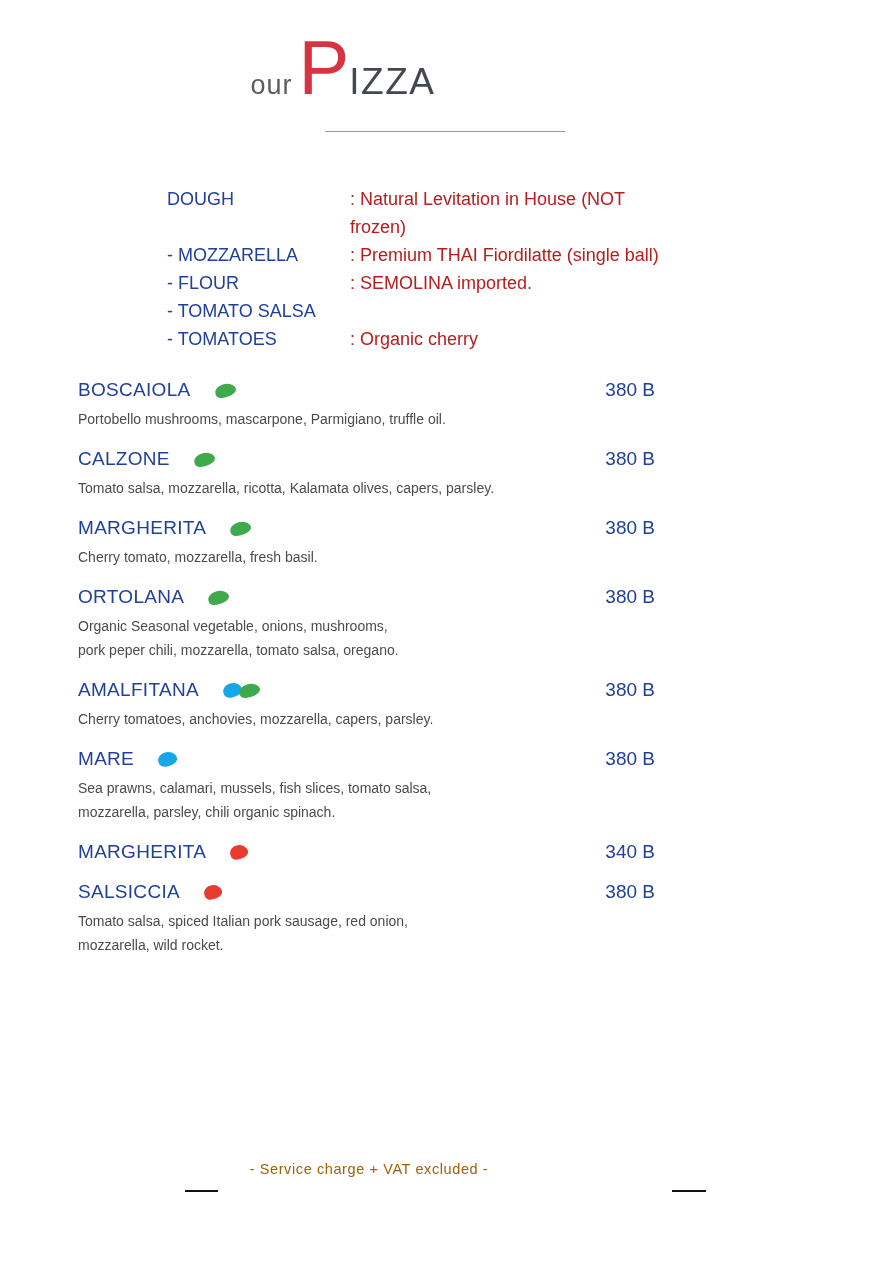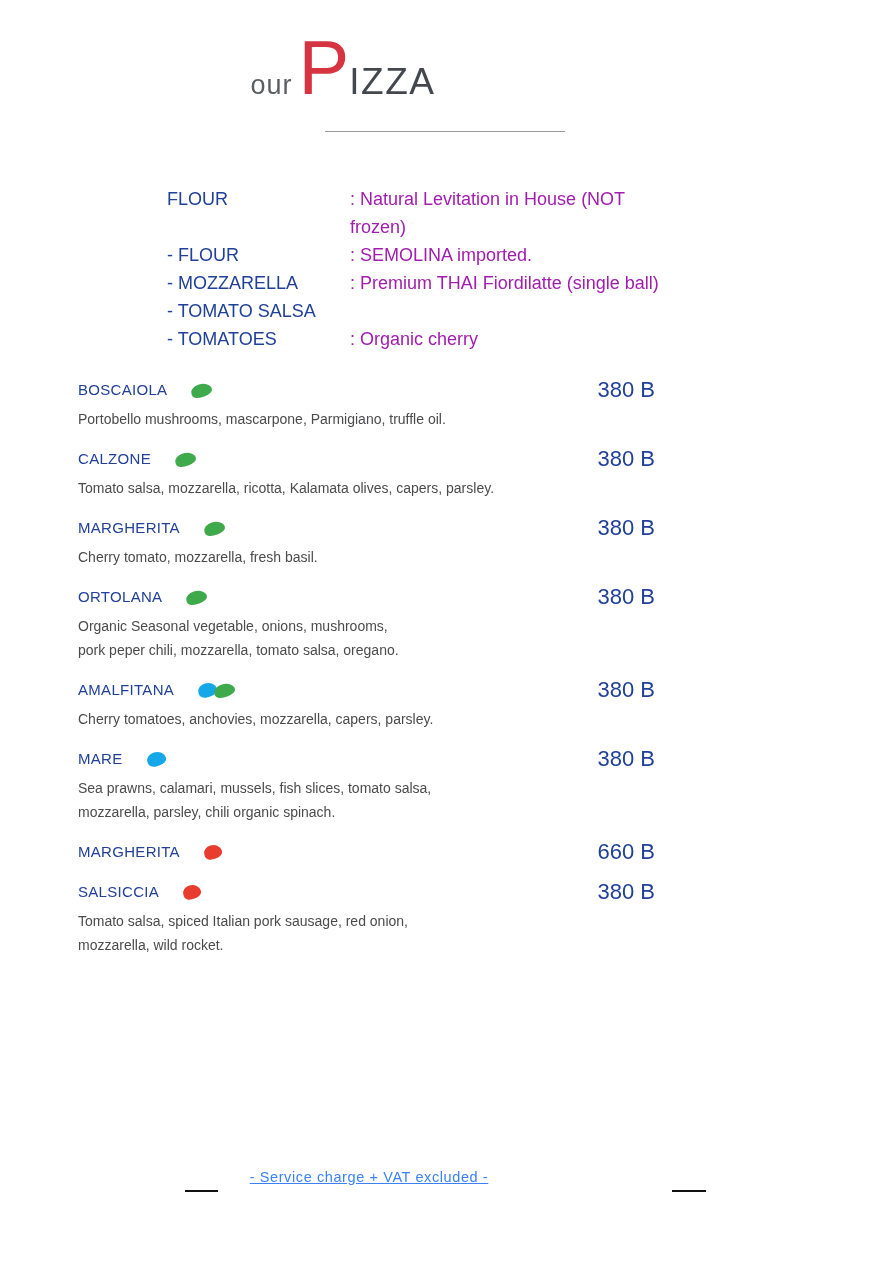--- a/index.html
+++ b/index.html
@@ -33,73 +33,72 @@
 
   
   .info {
     position: absolute;
     top: 185px; left: 167px; right: 60px;
     font-size: 18px;
     line-height: 28px;
   }
   .info-row { display: flex; }
   .info-label { width: 183px; color: #21409a; flex-shrink: 0; }
-  .info-value { color: #a21caf; }
+  .info-value { color: #b91c1c; }
 
   
   .menu {
     position: absolute;
     top: 378px; left: 78px; right: 83px;
   }
   .item { margin-bottom: 16px; }
   .item-row {
     display: flex;
     align-items: center;
     line-height: 24px;
     margin-bottom: 5px;
   }
   .item-name {
-    font-size: 15px;
+    font-size: 19px;
     color: #21409a;
     letter-spacing: 0.3px;
   }
   .dots { display: flex; align-items: center; margin-left: 24px; }
   .dot {
     display: inline-block;
     width: 21px; height: 13px;
     border-radius: 55% 65% 55% 45% / 60% 70% 50% 45%;
     transform: rotate(-16deg);
   }
   .dot + .dot { margin-left: -3px; }
   .dot.green { background: #3faa4c; }
   .dot.blue  { background: #16a7e8; width: 19px; height: 14px; }
   .dot.red   { background: #e73c2e; width: 18px; height: 14px; }
   .item-price {
     margin-left: auto;
-    font-size: 22px;
+    font-size: 19px;
     color: #21409a;
   }
   .item-desc {
     margin: 0;
     font-size: 14px;
     line-height: 24px;
     color: #4b4b4d;
     white-space: pre-line;
   }
 
   
   .footer-note {
     position: absolute;
     top: 1157px; left: 0; right: 0;
-    margin: 12px;
+    margin: 4px;
     text-align: center;
     font-size: 14.5px;
-    color: #3b82f6;
+    color: #a16207;
     letter-spacing: 0.6px;
-    text-decoration: underline;
   }
   .footer-mark {
     position: absolute;
     top: 1190px;
     border-top: 2px solid #121212;
   }
   .footer-mark.left  { left: 185px; width: 33px; }
   .footer-mark.right { left: 672px; width: 34px; }
 </style>
 </head>
@@ -110,32 +109,32 @@
   <header class="title">
     <span class="t-our">our</span>
     <span class="t-p">P</span>
     <span class="t-rest">IZZA</span>
   </header>
 
   <div class="divider"></div>
 
   <section class="info">
     <div class="info-row">
-      <span class="info-label">FLOUR</span>
+      <span class="info-label">DOUGH</span>
       <span class="info-value">: Natural Levitation in House (NOT frozen)</span>
+    </div>
+    <div class="info-row">
+      <span class="info-label">- MOZZARELLA</span>
+      <span class="info-value">: Premium THAI Fiordilatte (single ball)</span>
     </div>
     <div class="info-row">
       <span class="info-label">- FLOUR</span>
       <span class="info-value">: SEMOLINA imported.</span>
     </div>
     <div class="info-row">
-      <span class="info-label">- MOZZARELLA</span>
-      <span class="info-value">: Premium THAI Fiordilatte (single ball)</span>
-    </div>
-    <div class="info-row">
       <span class="info-label">- TOMATO SALSA</span>
     </div>
     <div class="info-row">
       <span class="info-label">- TOMATOES</span>
       <span class="info-value">: Organic cherry</span>
     </div>
   </section>
 
   <section class="menu">
 
@@ -207,21 +206,21 @@
       <p class="item-desc">Sea prawns, calamari, mussels, fish slices, tomato salsa,
 mozzarella, parsley, chili organic spinach.</p>
     </article>
 
     <article class="item">
       <div class="item-row">
         <span class="item-name">MARGHERITA</span>
         <span class="dots">
           <span class="dot red"></span>
         </span>
-        <span class="item-price">660 B</span>
+        <span class="item-price">340 B</span>
       </div>
     </article>
 
     <article class="item">
       <div class="item-row">
         <span class="item-name">SALSICCIA</span>
         <span class="dots">
           <span class="dot red"></span>
         </span>
         <span class="item-price">380 B</span>

